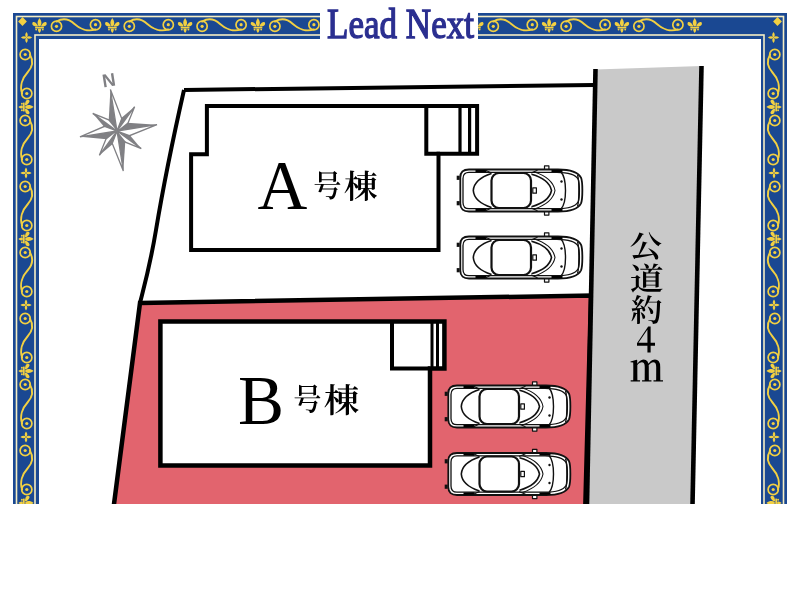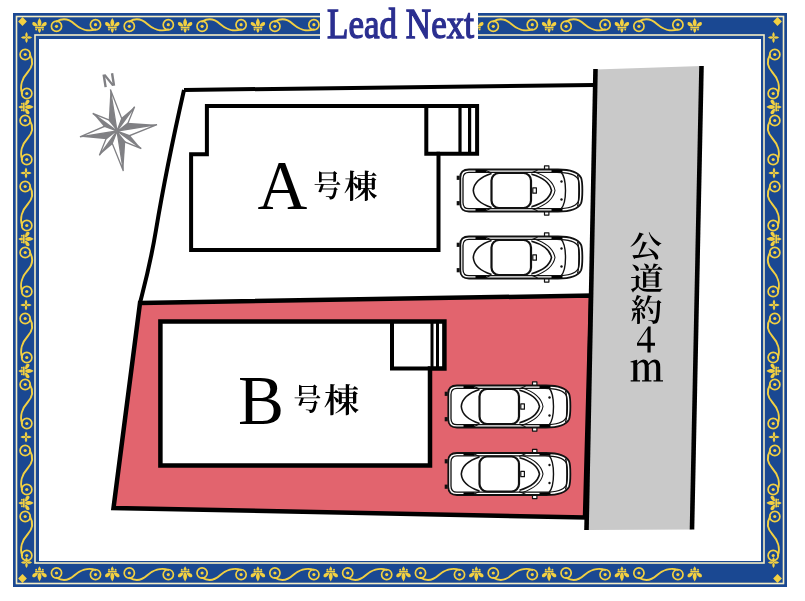--- a/index.html
+++ b/index.html
@@ -1,14 +1,14 @@
 <!DOCTYPE html>
 <html><head><meta charset="utf-8"><style>
 html,body{margin:0;padding:0;background:#ffffff;}
-.page{position:relative;width:805px;height:601px;overflow:hidden;font-family:"Liberation Sans",sans-serif;text-decoration:underline;}
+.page{position:relative;width:805px;height:504px;overflow:hidden;font-family:"Liberation Sans",sans-serif;text-decoration:underline;}
 </style></head><body>
 <div class="page">
 <svg width="805" height="601" viewBox="0 0 805 601">
 
 <g>
         <rect x="26" y="26" width="748" height="548" fill="none" stroke="#1a4892" stroke-width="26"></rect>
 <rect x="16.5" y="16.5" width="767" height="567" fill="none" stroke="#f5eec4" stroke-width="1.6"></rect>
 <rect x="35" y="35" width="729" height="528" fill="none" stroke="#f5eec4" stroke-width="1.6"></rect>
       </g>
 <defs>

